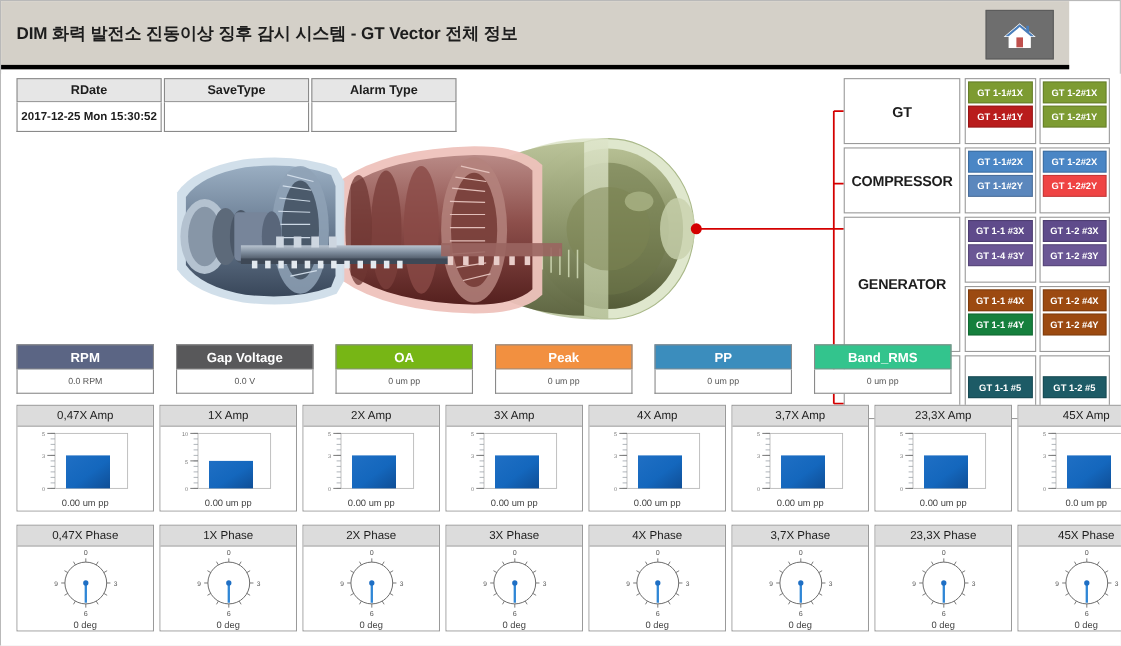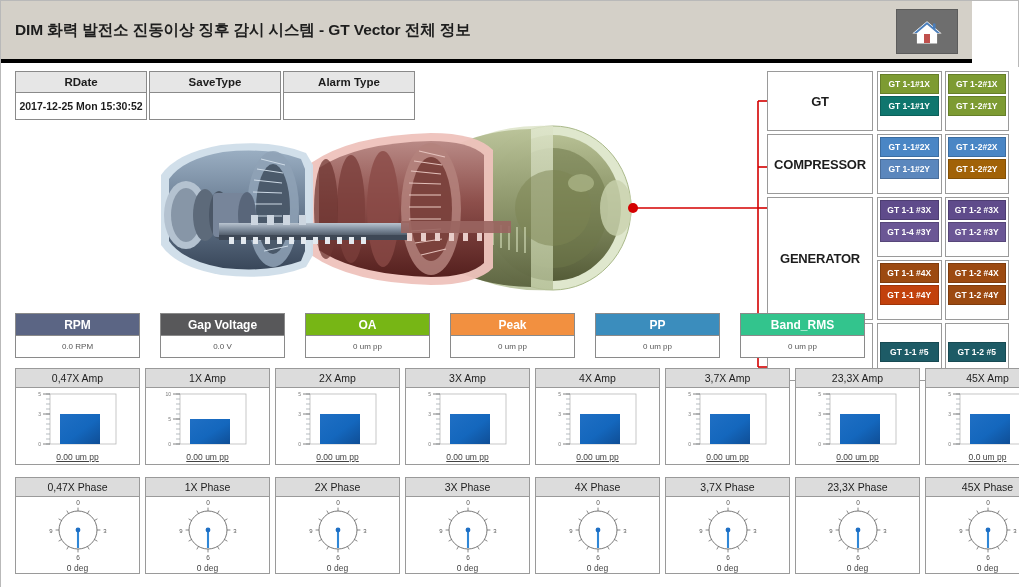--- a/index.html
+++ b/index.html
@@ -132,21 +132,21 @@
     font-size: 10.5px; color: #1d1d1d;
   }
   .card-body {
     height: 76px;
     display: flex; flex-direction: column;
     align-items: center; justify-content: center;
     background: #ffffff;
   }
   .card-caption {
     font-size: 8.5px; color: #444444;
-    text-align: left; line-height: 10px; text-decoration: underline;
+    text-align: left; line-height: 10px;
   }
   .bar-chart { display: block; }
   .dial { display: block; }
   .dial-caption { font-size: 8.5px; color: #444444; margin-top: -1px; }
 </style>
 </head>
 <body>
 
 <div id="app">
 
@@ -325,60 +325,60 @@
       </svg>
     </div>
 
     <div id="equip-panel">
 
       <div class="equip-row" style="height:60px;">
         <div class="equip-name">GT</div>
         <div class="equip-tags">
           <div class="tag-group">
             <div class="tag-btn" style="background:#7d9b32;">GT 1-1#1X</div>
-            <div class="tag-btn" style="background:#0f766e;">GT 1-1#1Y</div>
+            <div class="tag-btn" style="background:#b91c1c;">GT 1-1#1Y</div>
           </div>
           <div class="tag-group">
             <div class="tag-btn" style="background:#7d9b32;">GT 1-2#1X</div>
             <div class="tag-btn" style="background:#7d9b32;">GT 1-2#1Y</div>
           </div>
         </div>
       </div>
 
       <div class="equip-row" style="height:60px;">
         <div class="equip-name">COMPRESSOR</div>
         <div class="equip-tags">
           <div class="tag-group">
             <div class="tag-btn" style="background:#4a86c5;">GT 1-1#2X</div>
             <div class="tag-btn" style="background:#5b87bd;">GT 1-1#2Y</div>
           </div>
           <div class="tag-group">
             <div class="tag-btn" style="background:#4a86c5;">GT 1-2#2X</div>
-            <div class="tag-btn" style="background:#a16207;">GT 1-2#2Y</div>
+            <div class="tag-btn" style="background:#ef4444;">GT 1-2#2Y</div>
           </div>
         </div>
       </div>
 
       <div class="equip-row" style="height:123px;">
         <div class="equip-name">GENERATOR</div>
         <div class="equip-subrows">
           <div class="equip-subrow" style="height:60px;">
             <div class="tag-group">
               <div class="tag-btn" style="background:#5f4b8b;">GT 1-1 #3X</div>
               <div class="tag-btn" style="background:#6b5795;">GT 1-4 #3Y</div>
             </div>
             <div class="tag-group">
               <div class="tag-btn" style="background:#5f4b8b;">GT 1-2 #3X</div>
               <div class="tag-btn" style="background:#6b5795;">GT 1-2 #3Y</div>
             </div>
           </div>
           <div class="equip-subrow" style="height:60px;">
             <div class="tag-group">
               <div class="tag-btn" style="background:#9c4a11;">GT 1-1 #4X</div>
-              <div class="tag-btn" style="background:#c2410c;">GT 1-1 #4Y</div>
+              <div class="tag-btn" style="background:#15803d;">GT 1-1 #4Y</div>
             </div>
             <div class="tag-group">
               <div class="tag-btn" style="background:#9c4a11;">GT 1-2 #4X</div>
               <div class="tag-btn" style="background:#9c4a11;">GT 1-2 #4Y</div>
             </div>
           </div>
         </div>
       </div>
 
       <div class="equip-row" style="height:58px;">

